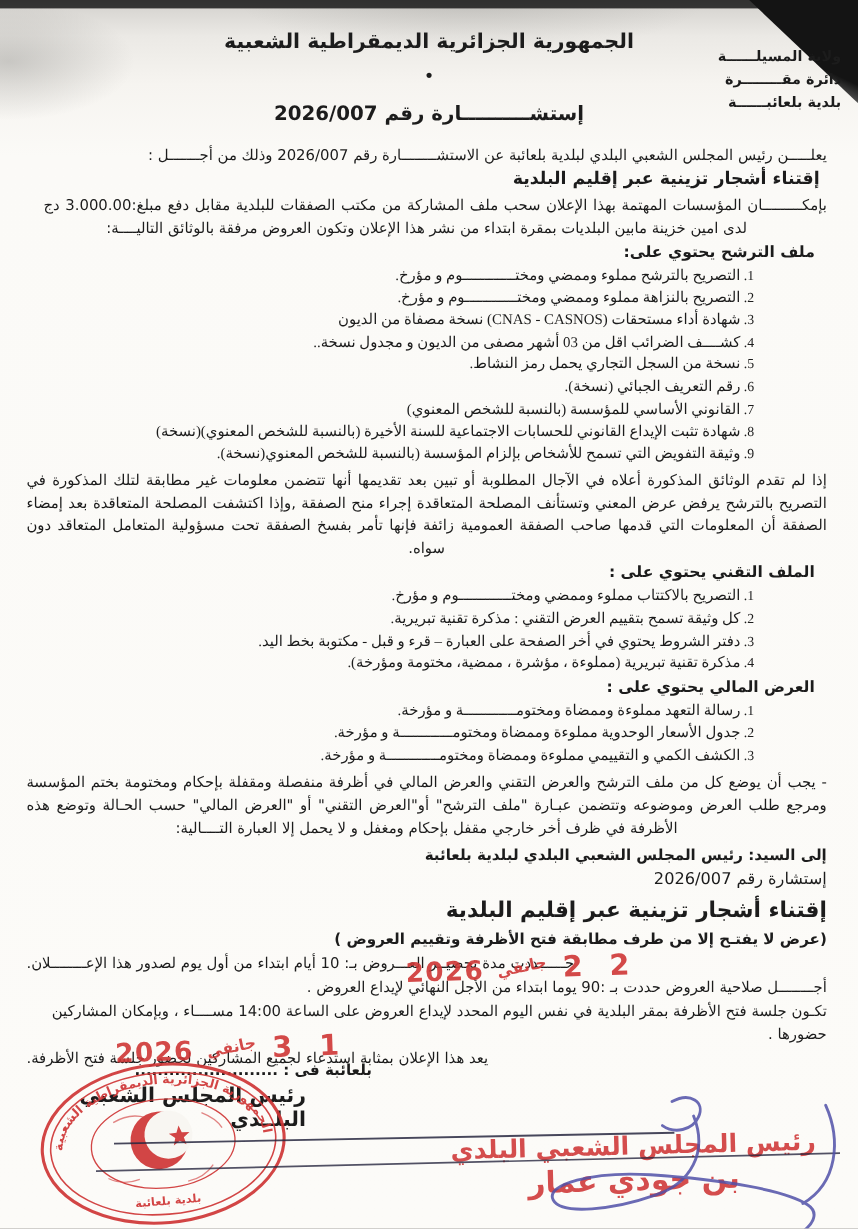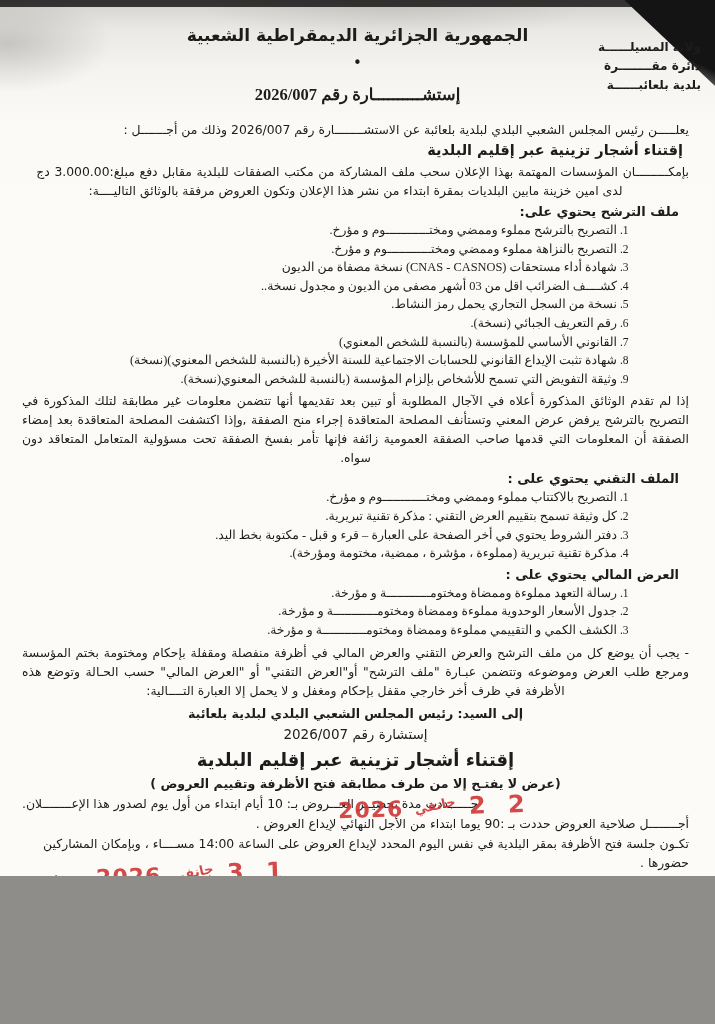--- a/index.html
+++ b/index.html
@@ -3,21 +3,21 @@
 <meta charset="utf-8">
 <style>
   * { box-sizing: border-box; margin: 0; padding: 0; }
   html, body { width: 715px; }
   body {
     font-family: "DejaVu Sans", "Liberation Sans", sans-serif;
     background: #8f8d8a;
   }
   .page {
     position: relative;
-    width: 715px; height: 876px;
+    width: 715px; height: 1024px;
     overflow: hidden;
     direction: rtl;
     color: var(--ink, #1c1c1c);
     background:
       radial-gradient(150px 70px at 1% 5%, rgba(95,95,92,.28), transparent 70%),
       radial-gradient(260px 60px at 55% 0%, rgba(110,110,106,.20), transparent 75%),
       linear-gradient(180deg, #b7b5b1 0px, #d9d7d3 8px, #ebe9e5 30px, #f6f4f0 70px, #fbfaf7 130px, #fcfbf8 100%);
   }
   .scan-top-bar {
     position: absolute; top: 0; left: 0; width: 100%; height: 7px;
@@ -25,32 +25,32 @@
   }
   .corner-fold {
     position: absolute; top: 0; right: 0; width: 108px; height: 86px;
     background: linear-gradient(205deg, #141414 52%, #4a4a4a 62%, rgba(255,255,255,.65) 66%, transparent 70%);
     clip-path: polygon(16% 0, 100% 0, 100% 100%);
   }
   
   .republic-title { text-align: center; font-weight: bold; font-size: 17px; padding-top: 25px; letter-spacing: .5px; }
   .admin-block { position: absolute; top: 38px; right: 14px; text-align: right; font-weight: bold; font-size: 12px; line-height: 19px; }
   .sep-dot { text-align: center; font-size: 15px; margin-top: 9px; }
-  .consult-no { text-align: center; font-weight: bold; font-size: 16.5px; margin-top: 13px; font-family: Liberation Serif, serif; }
+  .consult-no { text-align: center; font-weight: bold; font-size: 16.5px; margin-top: 13px; }
   
   .doc-body { padding: 0 26px 0 22px; font-size: 12.4px; line-height: 19px; }
   .doc-body p { margin: 0 0 1px; }
   .announce { margin-top: 15px !important; }
   .object-title { font-weight: bold; font-size: 14.5px; line-height: 21px; margin-right: 6px !important; }
   .just { text-align: justify; text-align-last: center; }
   .sec-heading { font-weight: bold; font-size: 13px; line-height: 18px; margin: 3px 10px 1px 0; }
   ol.doc-list { margin: 1px 58px 3px 0; padding: 0 14px 0 0; font-family: Liberation Serif, serif; }
   ol.doc-list li { line-height: 17.6px; margin-bottom: 1px; }
   ol.doc-list li::marker { font-size: 11.5px; }
-  .center-block { text-align: center; }
+  .center-block { }
   .center-block .addressee { font-weight: bold; font-size: 12.6px; margin-top: 4px !important; }
   .center-block .env-consult { font-size: 13.5px; line-height: 21px; }
   .center-block .env-object { font-weight: bold; font-size: 18px; line-height: 27px; }
   .center-block .env-warning { font-weight: bold; font-size: 12.6px; line-height: 19px; }
   .deadline { text-align: right; }
   .deadline.centered { text-align: left; }
   .lead-bold { font-weight: normal; }
   
   .sign-place { position: absolute; top: 884px; right: 405px; font-weight: bold; font-size: 12.6px; }
   .sign-title { position: absolute; top: 903px; right: 460px; font-weight: bold; font-size: 17px; }

